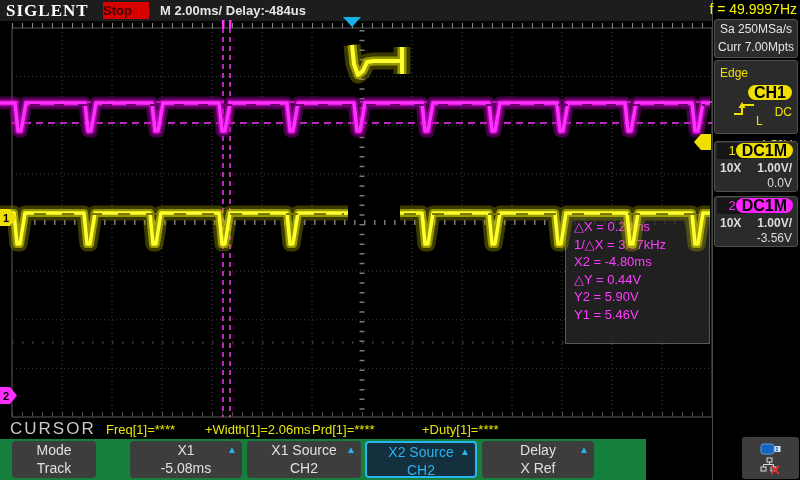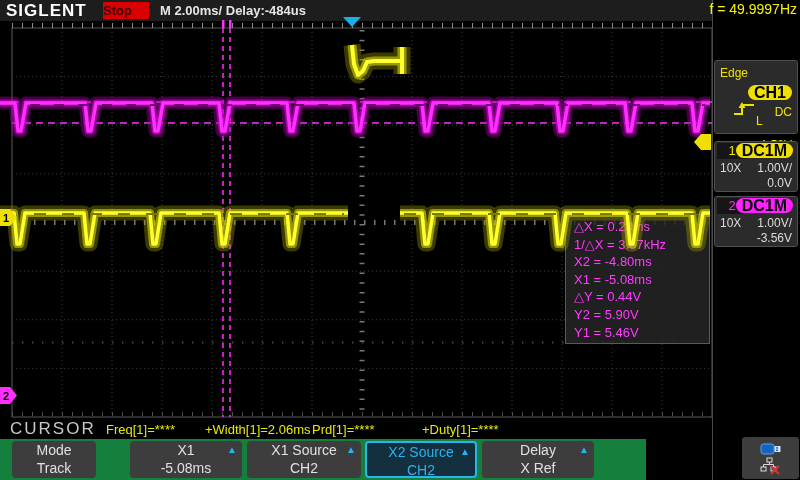--- a/index.html
+++ b/index.html
@@ -1,20 +1,20 @@
 <!DOCTYPE html>
 <html><head>
 <meta charset="utf-8">
 <style>
   html,body{margin:0;padding:0;background:#000;}
   #screen{position:relative;width:800px;height:480px;background:#000;overflow:hidden;
           font-family:"Liberation Sans",sans-serif;-webkit-font-smoothing:none;}
   
   #topbar{position:absolute;left:0;top:0;width:712px;height:21px;background:#1d1d1d;}
-  #logo{position:absolute;left:6px;top:1px;color:#fff;font-size:17px;font-weight:800;letter-spacing:1px;}
+  #logo{position:absolute;left:6px;top:1px;color:#fff;font-size:17px;font-weight:800;letter-spacing:1px;font-family:Liberation Serif, serif;}
   #stop-badge{position:absolute;left:103px;top:2px;width:46px;height:17px;background:#d80000;
               color:#3c0000;font-weight:bold;font-size:13px;text-align:left;line-height:17px;}
   #timebase{position:absolute;left:160px;top:3px;color:#e6e6e6;font-size:13px;font-weight:bold;}
   #freq-counter{position:absolute;right:3px;top:1px;color:#f5f500;font-size:14px;z-index:9;}
   
   #sidebar{position:absolute;left:712px;top:0;width:88px;height:480px;background:#000;z-index:8;
            border-left:1px solid #4a4a4a;box-sizing:border-box;}
   .panel{position:absolute;left:1px;width:84px;background:#2b2b2b;border:1px solid #4f4f4f;
          border-radius:3px;box-sizing:border-box;color:#e4e4e4;font-size:12px;}
   #panel-acq{top:19px;height:39px;}
@@ -26,21 +26,21 @@
   .badge.yel{background:#f0e000;color:#000;}
   .badge.mag{background:#ff20ff;color:#000;}
   .chpanel{height:51px;}
   #panel-ch1{top:141px;} #panel-ch2{top:196px;}
   .chhead{position:relative;height:18px;margin:1px 2px 0 2px;}
   .chnum{position:absolute;left:0;top:0;width:30px;height:16px;background:#161616;
          text-align:center;line-height:16px;font-size:13px;}
   .chnum.c1{color:#f0e000;} .chnum.c2{color:#ff30ff;}
   .chhead .badge{position:absolute;right:2px;top:0;}
   .chvals{padding:0 5px;font-size:12px;color:#dcdcdc;}
-  .chvals .r1{display:flex;justify-content:space-between;line-height:15px;}
+  .chvals .r1{display:flex;justify-content:space-between;line-height:15px;font-weight:bold;}
   .chvals .r2{text-align:right;line-height:15px;}
   
   svg{position:absolute;left:0;top:0;}
   #grid-svg{z-index:1;} #wave-svg{z-index:3;}
   #cursor-box{position:absolute;left:565px;top:214px;width:145px;height:130px;z-index:2;
               background:rgba(38,38,38,.85);border:1px solid #5a5a5a;box-sizing:border-box;
               color:#ff3cff;font-size:13px;padding:3px 0 0 8px;}
   #cursor-box div{line-height:17.6px;white-space:nowrap;}
   
   #measure-bar{position:absolute;left:0;top:417px;width:712px;height:23px;z-index:4;}
@@ -92,21 +92,20 @@
       <line x1="223" y1="28" x2="223" y2="417" stroke="#ff30ff" stroke-width="1.5" stroke-dasharray="5 4"></line>
       <line x1="230" y1="28" x2="230" y2="417" stroke="#ff30ff" stroke-width="1.5" stroke-dasharray="5 4"></line>
       <line x1="12" y1="102" x2="712" y2="102" stroke="#ff30ff" stroke-width="1.5" stroke-dasharray="7 5"></line>
       <line x1="12" y1="123" x2="712" y2="123" stroke="#ff30ff" stroke-width="1.5" stroke-dasharray="7 5"></line>
     </svg>
 
   <div id="cursor-box">
     <div>△X = 0.28ms</div>
     <div>1/△X = 3.57kHz</div>
     <div>X2 = -4.80ms</div>
-    <div>X1 = -5.08ms</div>
     <div>△Y = 0.44V</div>
     <div>Y2 = 5.90V</div>
     <div>Y1 = 5.46V</div>
   </div>
 
   <svg id="wave-svg" width="800" height="480">
       <path d="M 0 103 L 15 103 L 18 131 L 21 131 L 26 103 L 85 103 L 88 131 L 91 131 L 96 103 L 152 103 L 155 131 L 158 131 L 163 103 L 219 103 L 222 131 L 225 131 L 230 103 L 287 103 L 290 131 L 293 131 L 298 103 L 354 103 L 357 131 L 360 131 L 365 103 L 422 103 L 425 131 L 428 131 L 433 103 L 489 103 L 492 131 L 495 131 L 500 103 L 557 103 L 560 131 L 563 131 L 568 103 L 625 103 L 628 131 L 631 131 L 636 103 L 692 103 L 695 131 L 698 131 L 703 103 L 710 103" fill="none" stroke="#b000b0" stroke-width="13" opacity="0.38" stroke-linejoin="round"></path>
       <path d="M 0 103 L 15 103 L 18 131 L 21 131 L 26 103 L 85 103 L 88 131 L 91 131 L 96 103 L 152 103 L 155 131 L 158 131 L 163 103 L 219 103 L 222 131 L 225 131 L 230 103 L 287 103 L 290 131 L 293 131 L 298 103 L 354 103 L 357 131 L 360 131 L 365 103 L 422 103 L 425 131 L 428 131 L 433 103 L 489 103 L 492 131 L 495 131 L 500 103 L 557 103 L 560 131 L 563 131 L 568 103 L 625 103 L 628 131 L 631 131 L 636 103 L 692 103 L 695 131 L 698 131 L 703 103 L 710 103" fill="none" stroke="#e000e0" stroke-width="7" opacity="0.6" stroke-linejoin="round"></path>
       <path d="M 0 103 L 15 103 L 18 131 L 21 131 L 26 103 L 85 103 L 88 131 L 91 131 L 96 103 L 152 103 L 155 131 L 158 131 L 163 103 L 219 103 L 222 131 L 225 131 L 230 103 L 287 103 L 290 131 L 293 131 L 298 103 L 354 103 L 357 131 L 360 131 L 365 103 L 422 103 L 425 131 L 428 131 L 433 103 L 489 103 L 492 131 L 495 131 L 500 103 L 557 103 L 560 131 L 563 131 L 568 103 L 625 103 L 628 131 L 631 131 L 636 103 L 692 103 L 695 131 L 698 131 L 703 103 L 710 103" fill="none" stroke="#ff30ff" stroke-width="3.5" stroke-linejoin="round"></path>
       <line x1="30" y1="105" x2="705" y2="105" stroke="#6e006e" stroke-width="2" stroke-dasharray="10 14"></line>
@@ -132,20 +131,24 @@
     </svg>
 
   <div id="topbar">
     <span id="logo">SIGLENT</span>
     <span id="stop-badge">Stop</span>
     <span id="timebase">M 2.00ms/ Delay:-484us</span>
   </div>
   <span id="freq-counter">f = 49.9997Hz</span>
 
   <div id="sidebar">
+    <div class="panel" id="panel-acq">
+      <div>Sa 250MSa/s</div>
+      <div>Curr 7.00Mpts</div>
+    </div>
     <div class="panel" id="panel-trig">
       <div class="trow">
         <span class="lft">Edge</span>
         <span class="rgt badge yel">CH1</span>
       </div>
       <div class="trow">
         <span class="lft" style="padding-left:12px;">
           <svg width="24" height="18" viewBox="0 0 24 18" style="position:static">
             <polyline points="2,14 10,14 10,5 22,5" fill="none" stroke="#f0e000" stroke-width="2"></polyline>
             <polygon points="10,2 6.5,8 13.5,8" fill="#f0e000"></polygon>

